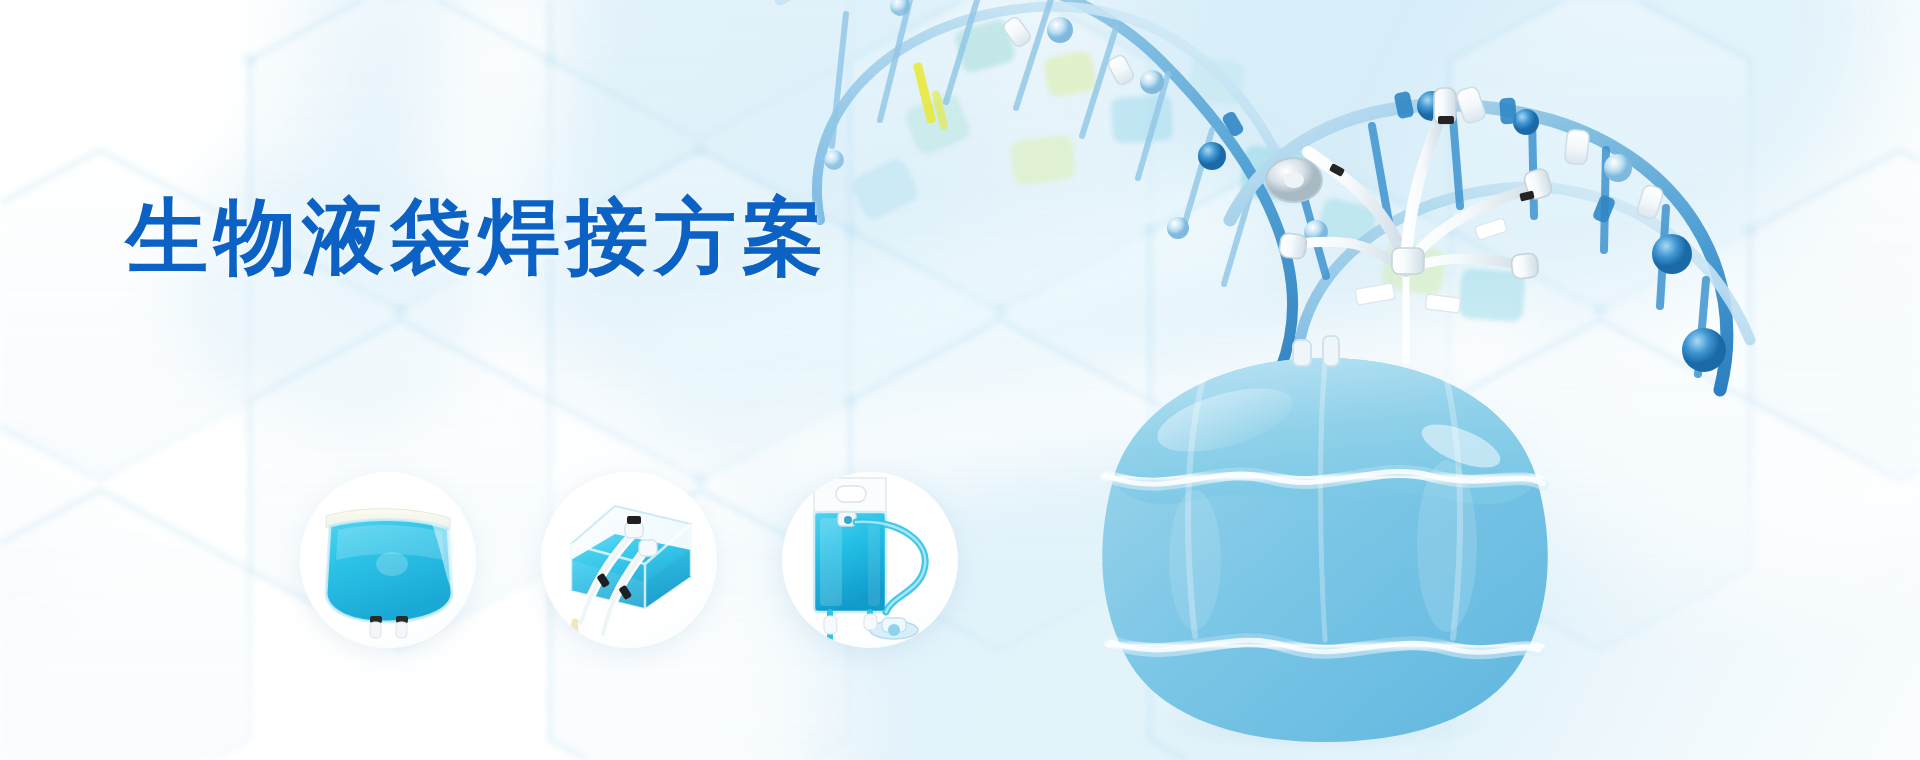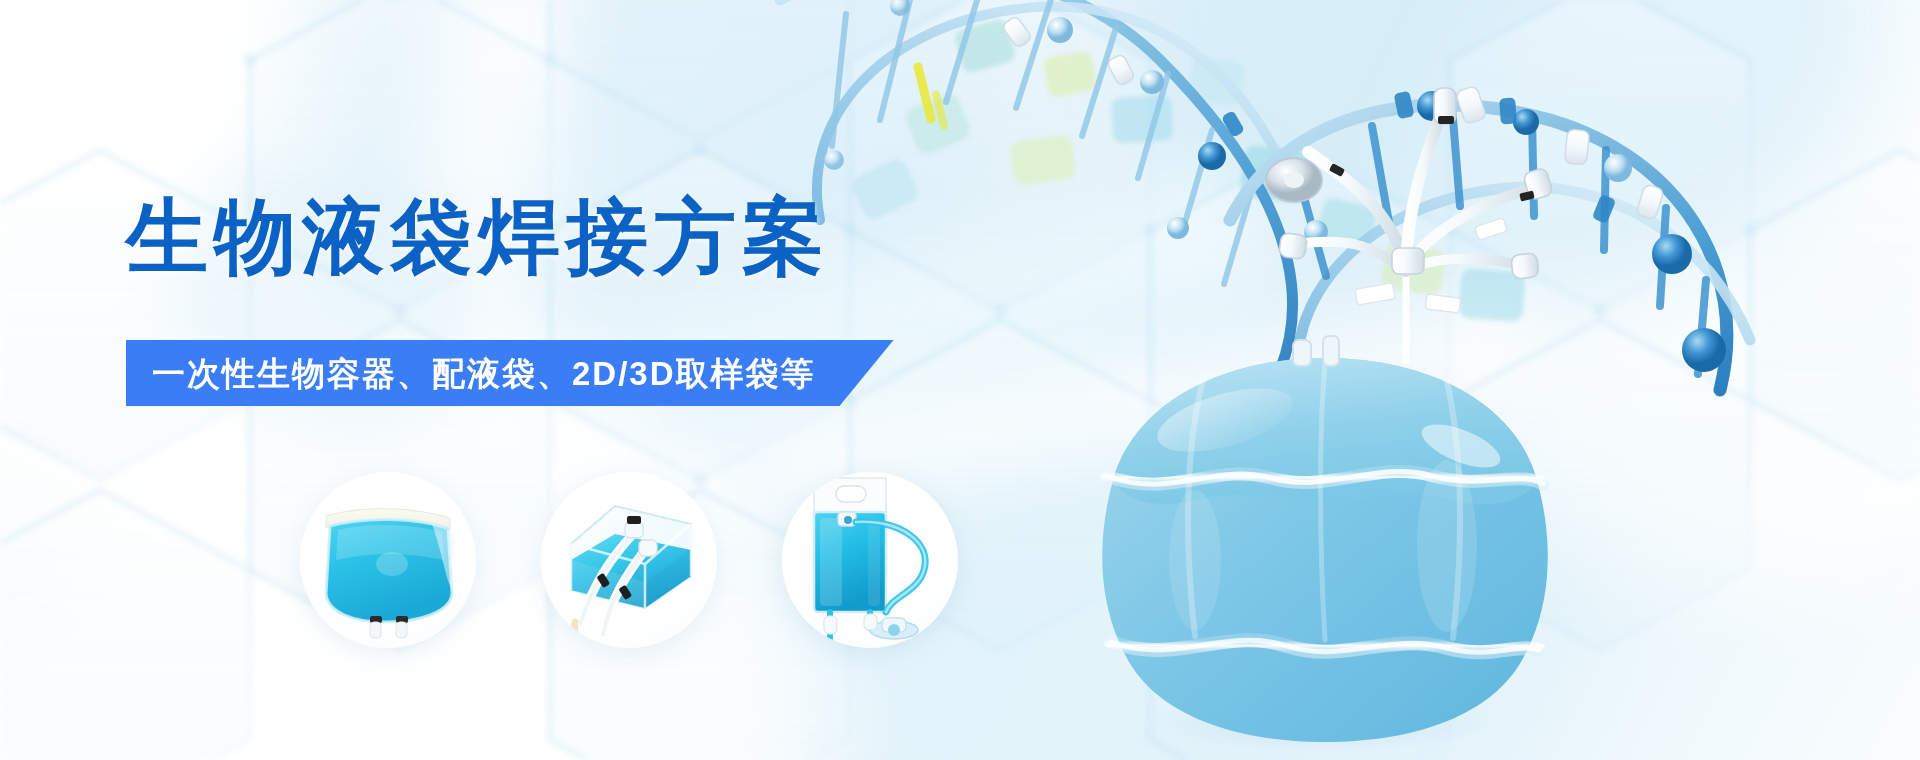--- a/index.html
+++ b/index.html
@@ -413,23 +413,20 @@
 
       <g fill="#eef6fa" stroke="#cfe3ee" stroke-width="2">
         <rect x="218" y="-10" width="18" height="26" rx="6"></rect>
         <rect x="248" y="-14" width="16" height="30" rx="6"></rect>
       </g>
     </svg>
   </div>
 
   <div class="headline" style="color:#0b62c4;">生物液袋焊接方案</div>
 
-  <div class="subbanner" style="background:#3b7df5;">
-    <span class="subtxt">一次性生物容器、配液袋、2D/3D取样袋等</span>
-  </div>
 
   <div class="circles">
 
     <div class="pcircle">
       <svg viewBox="0 0 176 176">
         <defs>
           <linearGradient id="liq1" x1="0" y1="0" x2="0.4" y2="1">
             <stop offset="0%" stop-color="#52d4f0"></stop>
             <stop offset="40%" stop-color="#2cc3e8"></stop>
             <stop offset="100%" stop-color="#1aa8d4"></stop>

